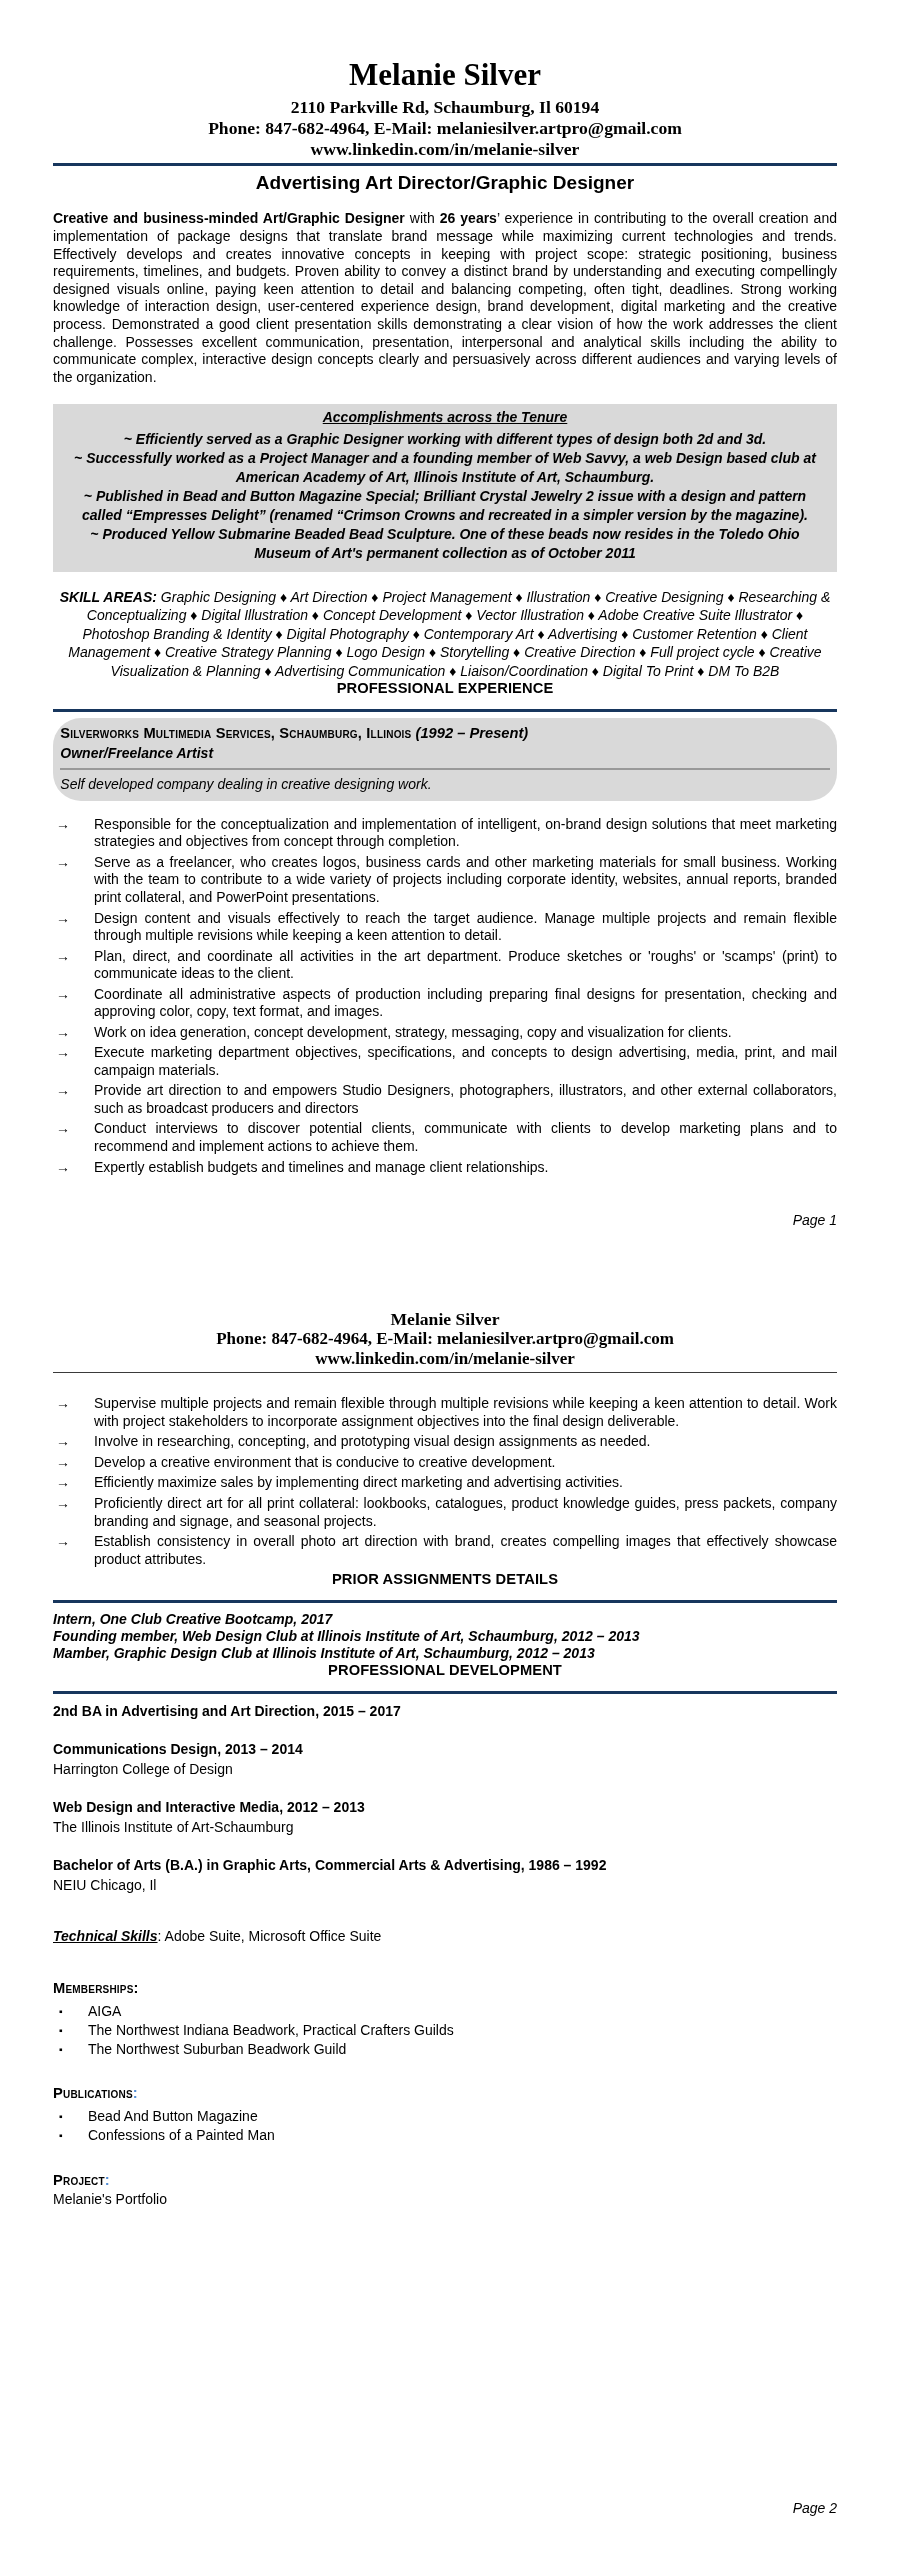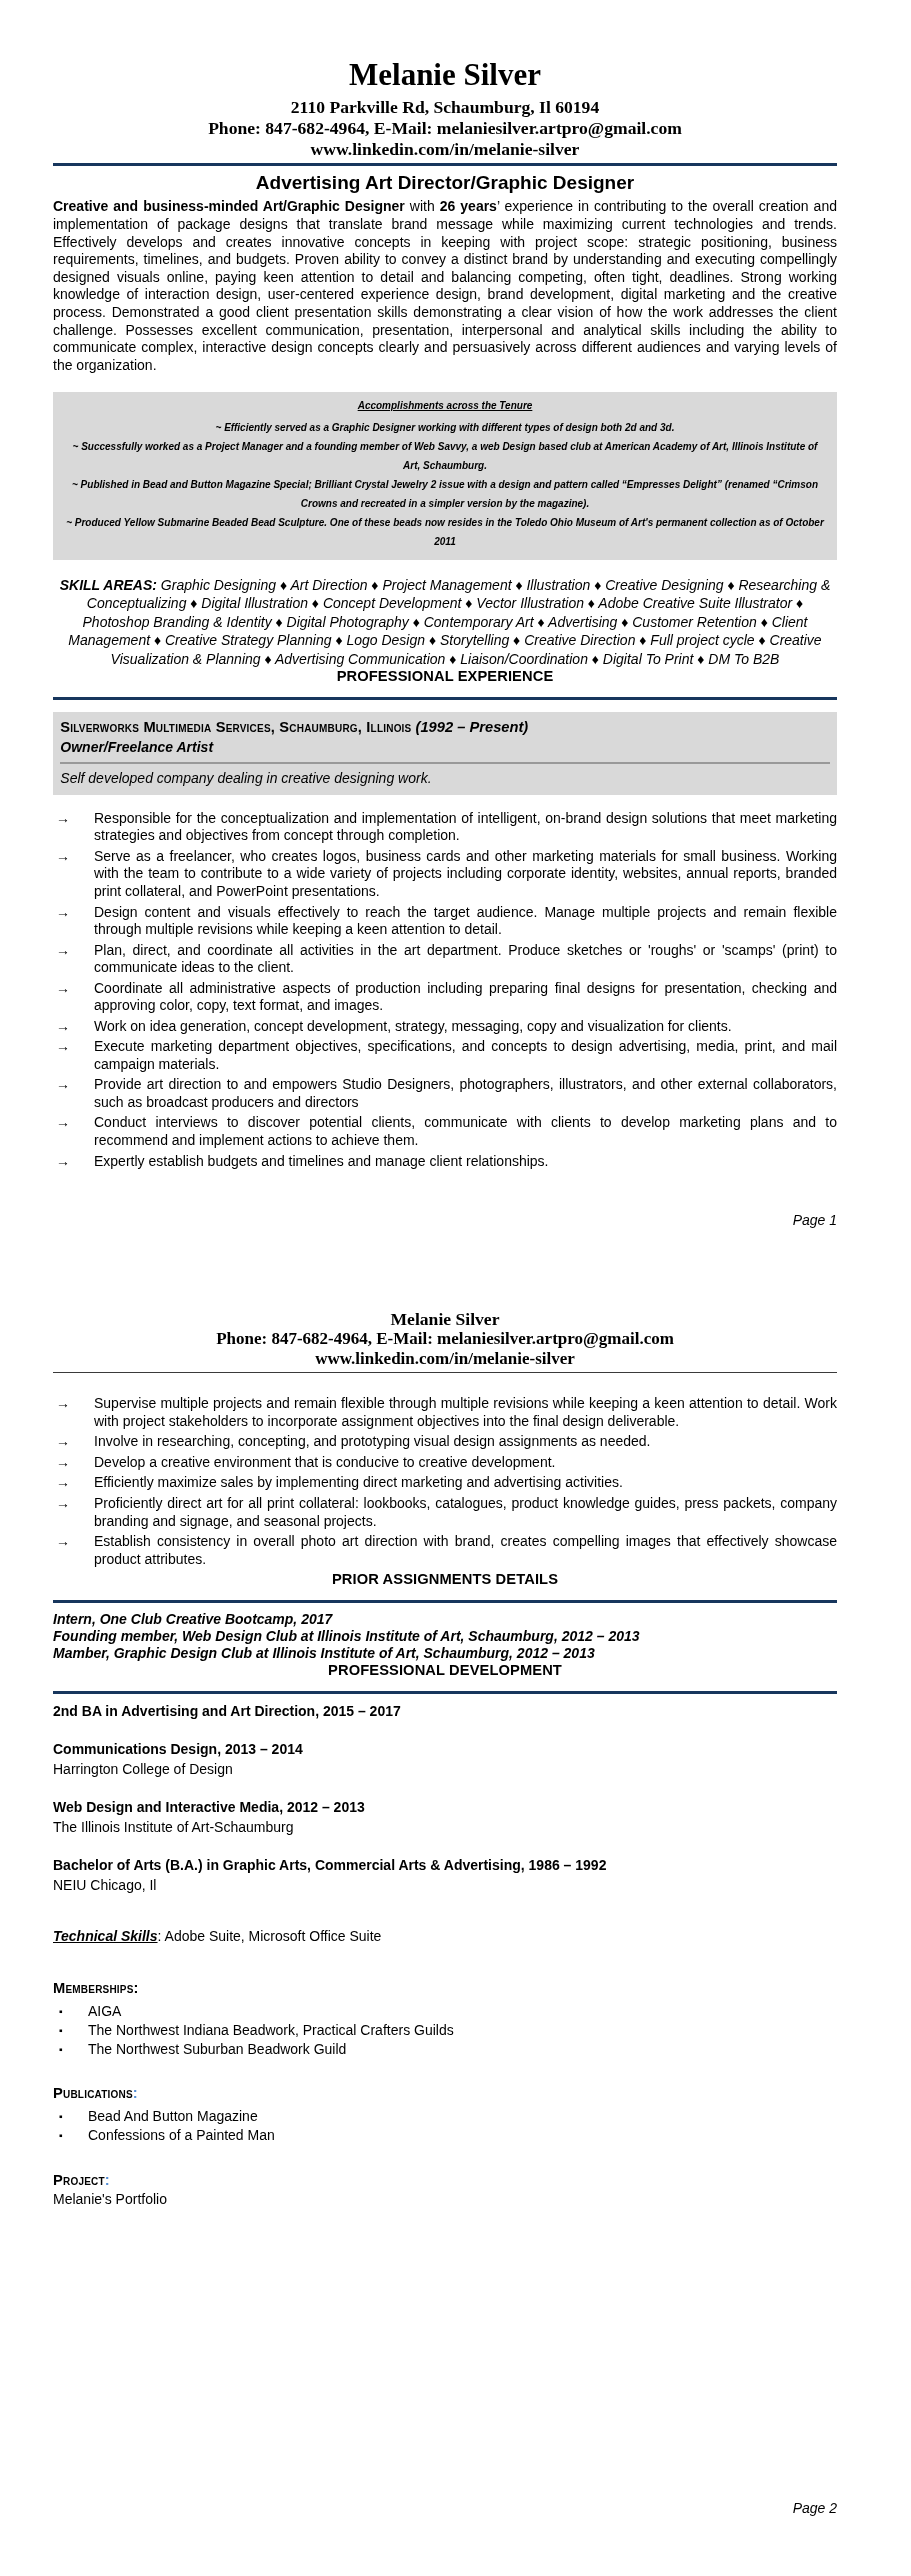--- a/index.html
+++ b/index.html
@@ -32,54 +32,54 @@
   .p1-head .contact:first-of-type { margin-top:5.9px; }
   .navy-rule { height:3.7px; background:var(--navy,#17365D); margin-top:2.9px; }
   .navy-rule.thin { height:2.9px; }
   .job-title {
     margin-top:5.9px;
     font-size:19px; font-weight:bold;
     text-align:center; line-height:22px;
   }
   
   .summary {
-    margin-top:4px;
+    margin-top:16px;
     font-size:14px; line-height:17.6px;
     text-align:justify;
   }
   .b { font-weight:bold; }
   .i { font-style:italic; }
   .bi { font-weight:bold; font-style:italic; }
   
   .gray-box { background:var(--box-gray,#D9D9D9); }
   .acc {
     margin-top:17.6px;
     padding:4.4px 11.8px 8.8px;
     text-align:center;
     font-style:italic; font-weight:bold;
-    font-size:10px; line-height:19px;
+    font-size:14px; line-height:19px;
   }
   .acc-title { text-decoration:underline; margin-bottom:2.9px; }
   
   .skills {
     margin-top:16px;
     text-align:center;
     font-style:italic;
     font-size:14px; line-height:18.4px;
   }
   .skill-label { font-weight:bold; }
   
   .sec-heading {
     text-align:center;
     font-weight:bold; font-size:14.7px;
     line-height:17.6px; letter-spacing:0.1px;
   }
   .sec-heading + .navy-rule { margin-top:11.8px; }
   
-  .exp-box { margin-top:12px; padding:5.9px 7.3px 7.3px; }
+  .exp-box { margin-top:6px; padding:5.9px 7.3px 7.3px;border-radius:28px; }
   .exp-company { font-size:14.7px; line-height:19px; }
   .exp-company .co { font-weight:bold; font-variant:small-caps; letter-spacing:0.2px; }
   .exp-role { font-size:14px; line-height:17.6px; margin-top:1.5px; }
   .inner-rule { height:2.2px; background:var(--rule-gray,#999); margin:5.9px 0; }
   .exp-desc { font-size:14px; line-height:17.6px; }
   
   .arrow-list { list-style:none; margin-top:14.7px; }
   .arrow-list li {
     display:grid; grid-template-columns:41px 1fr;
     font-size:14px; line-height:17.6px;

